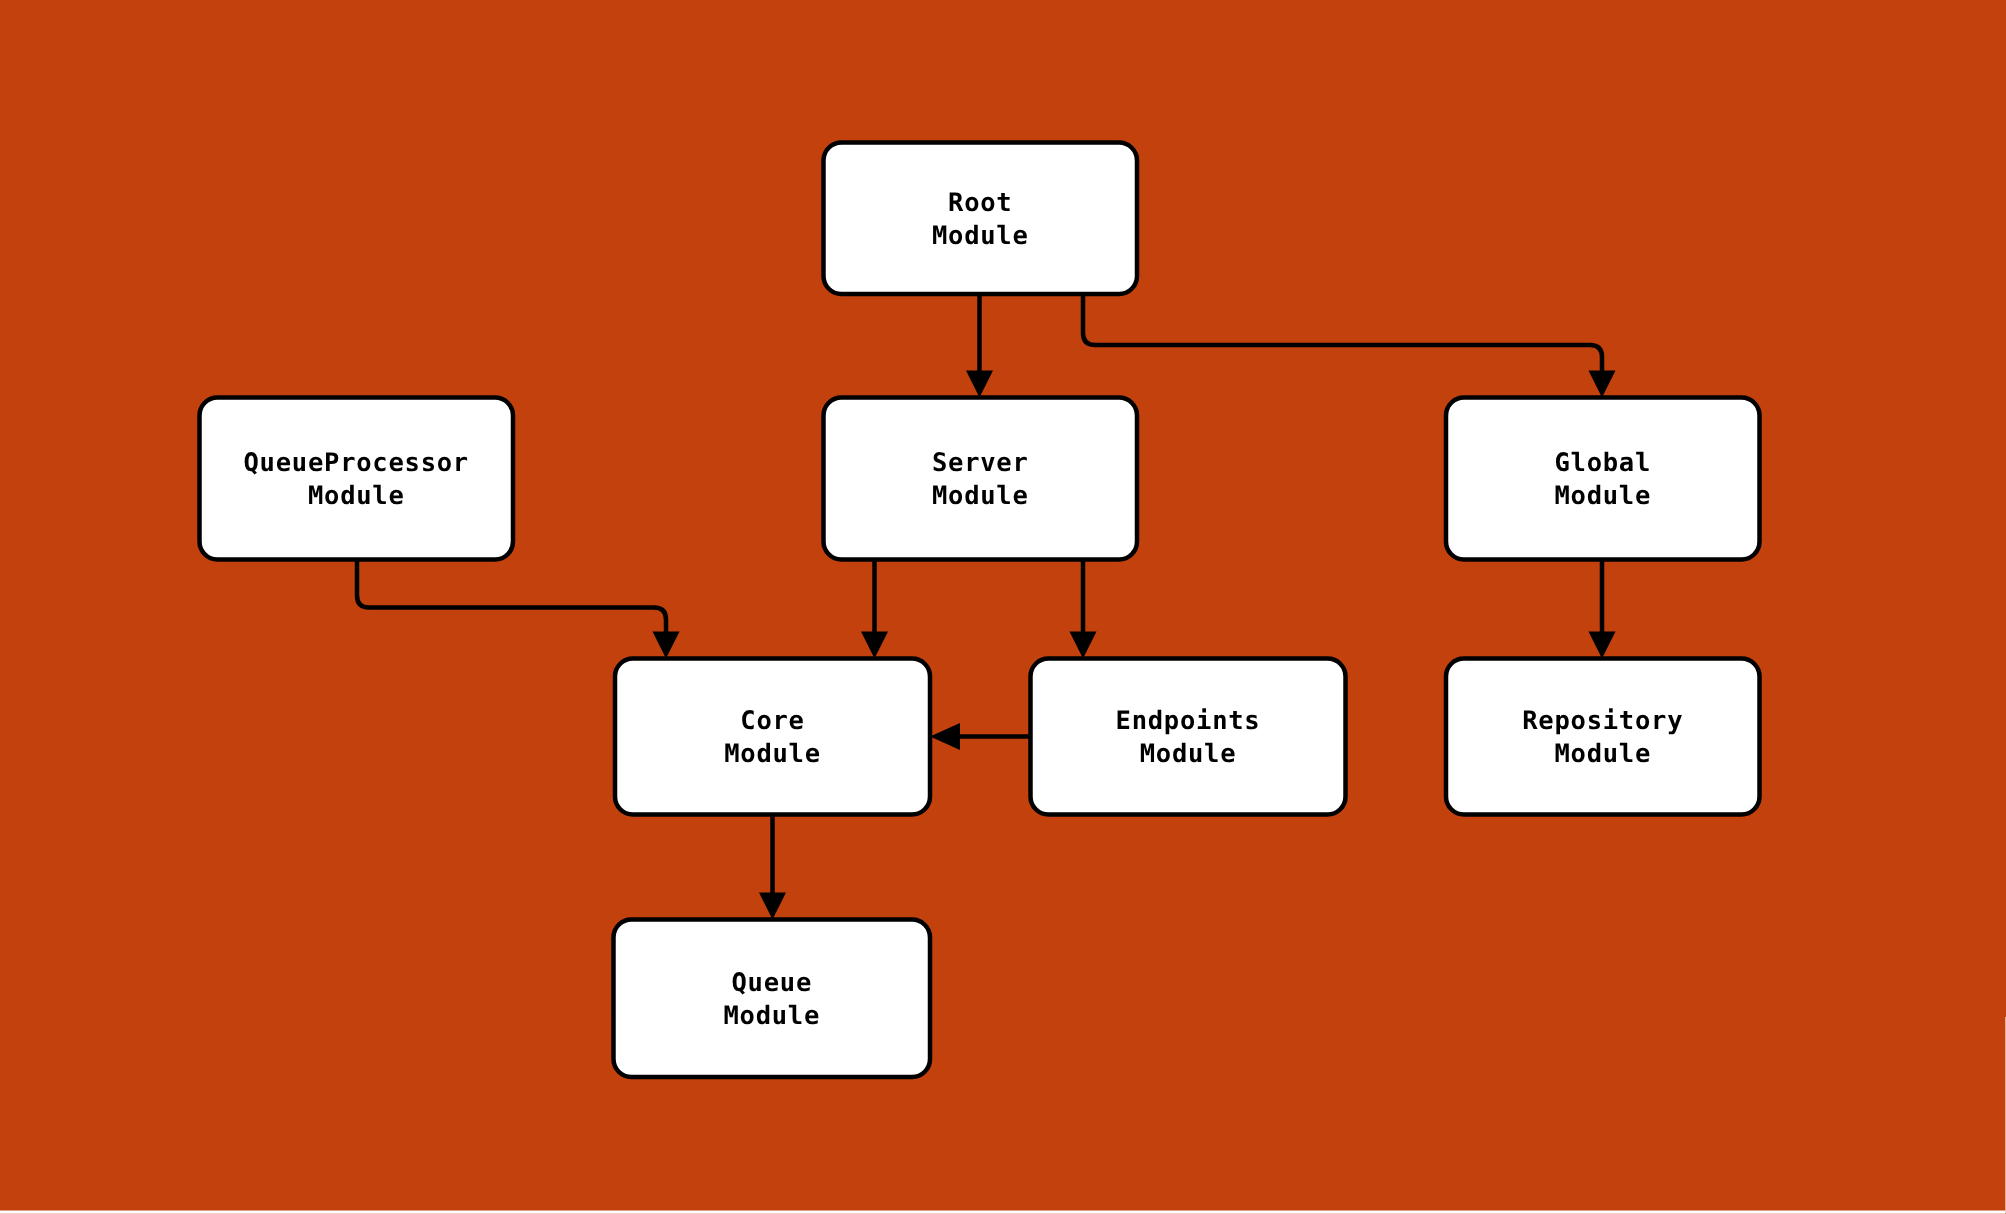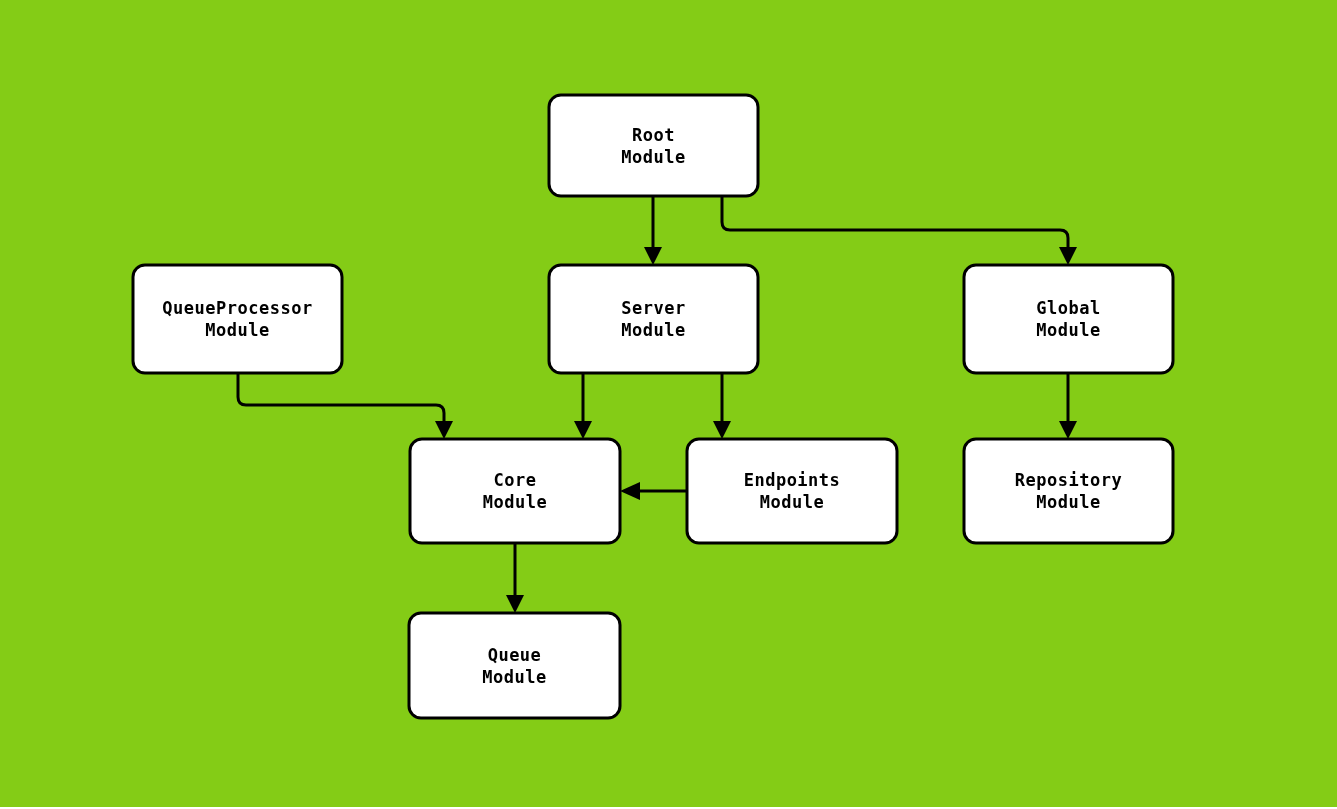--- a/index.html
+++ b/index.html
@@ -11,21 +11,21 @@
   body {
     width: 1337px;
     height: 809px;
     overflow: hidden;
     font-family: "DejaVu Sans Mono", "Liberation Mono", monospace;
   }
   #diagram-root {
     position: relative;
     width: 1337px;
     height: 807px;
-    background: #84cc16;
+    background: #c2410c;
   }
   svg#diagram-canvas {
     display: block;
     width: 1337px;
     height: 809px;
   }
   .node-box {
     fill: #ffffff;
     stroke: #000000;
     stroke-width: 3;

